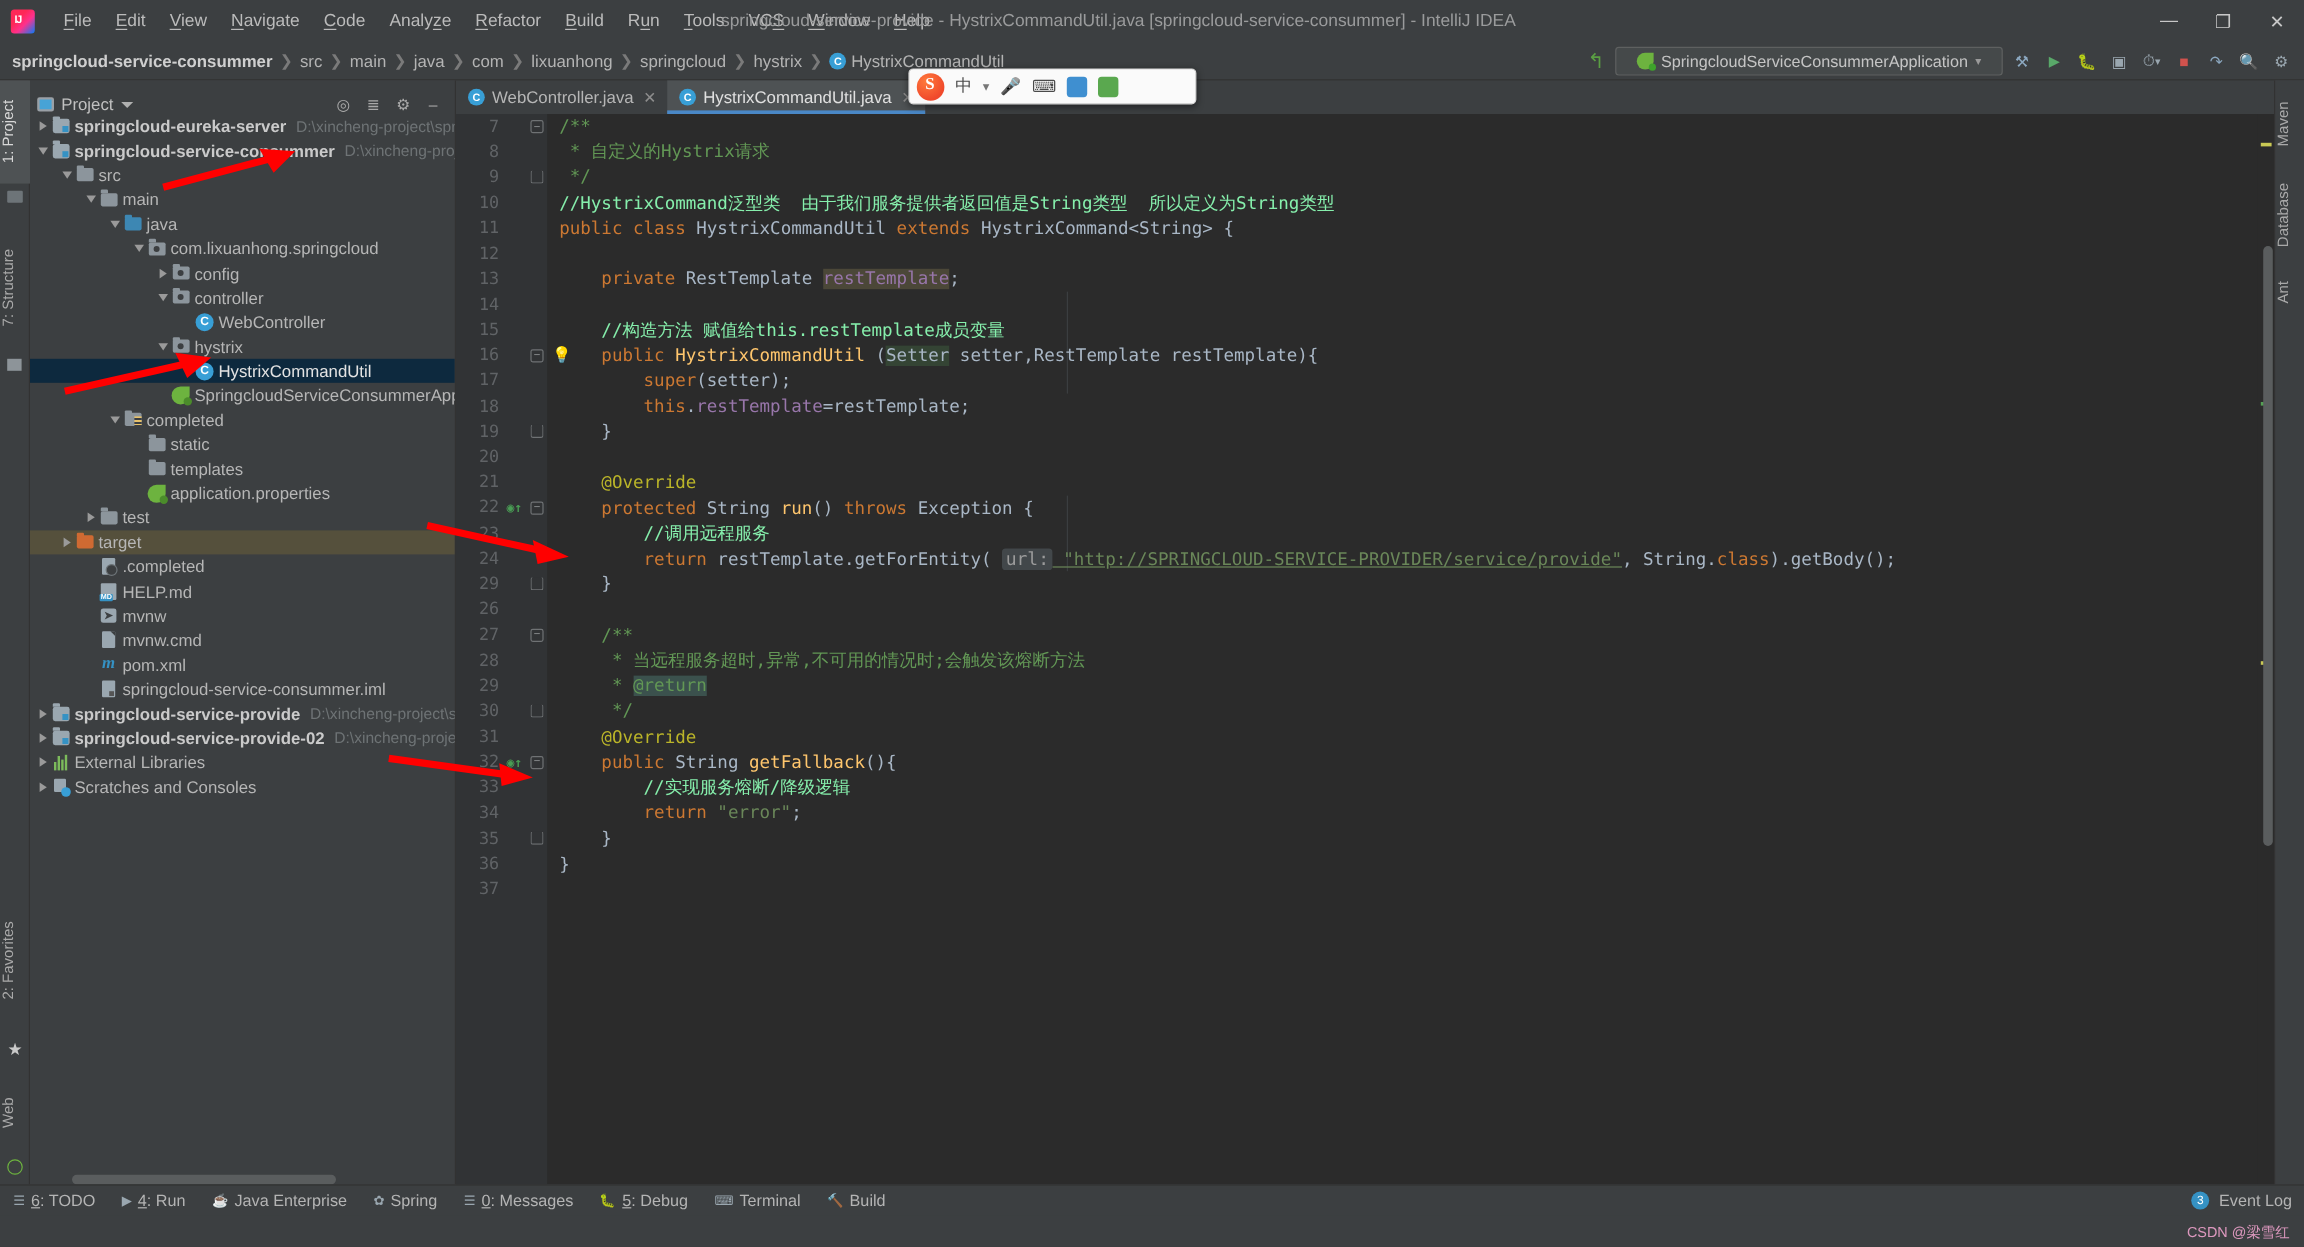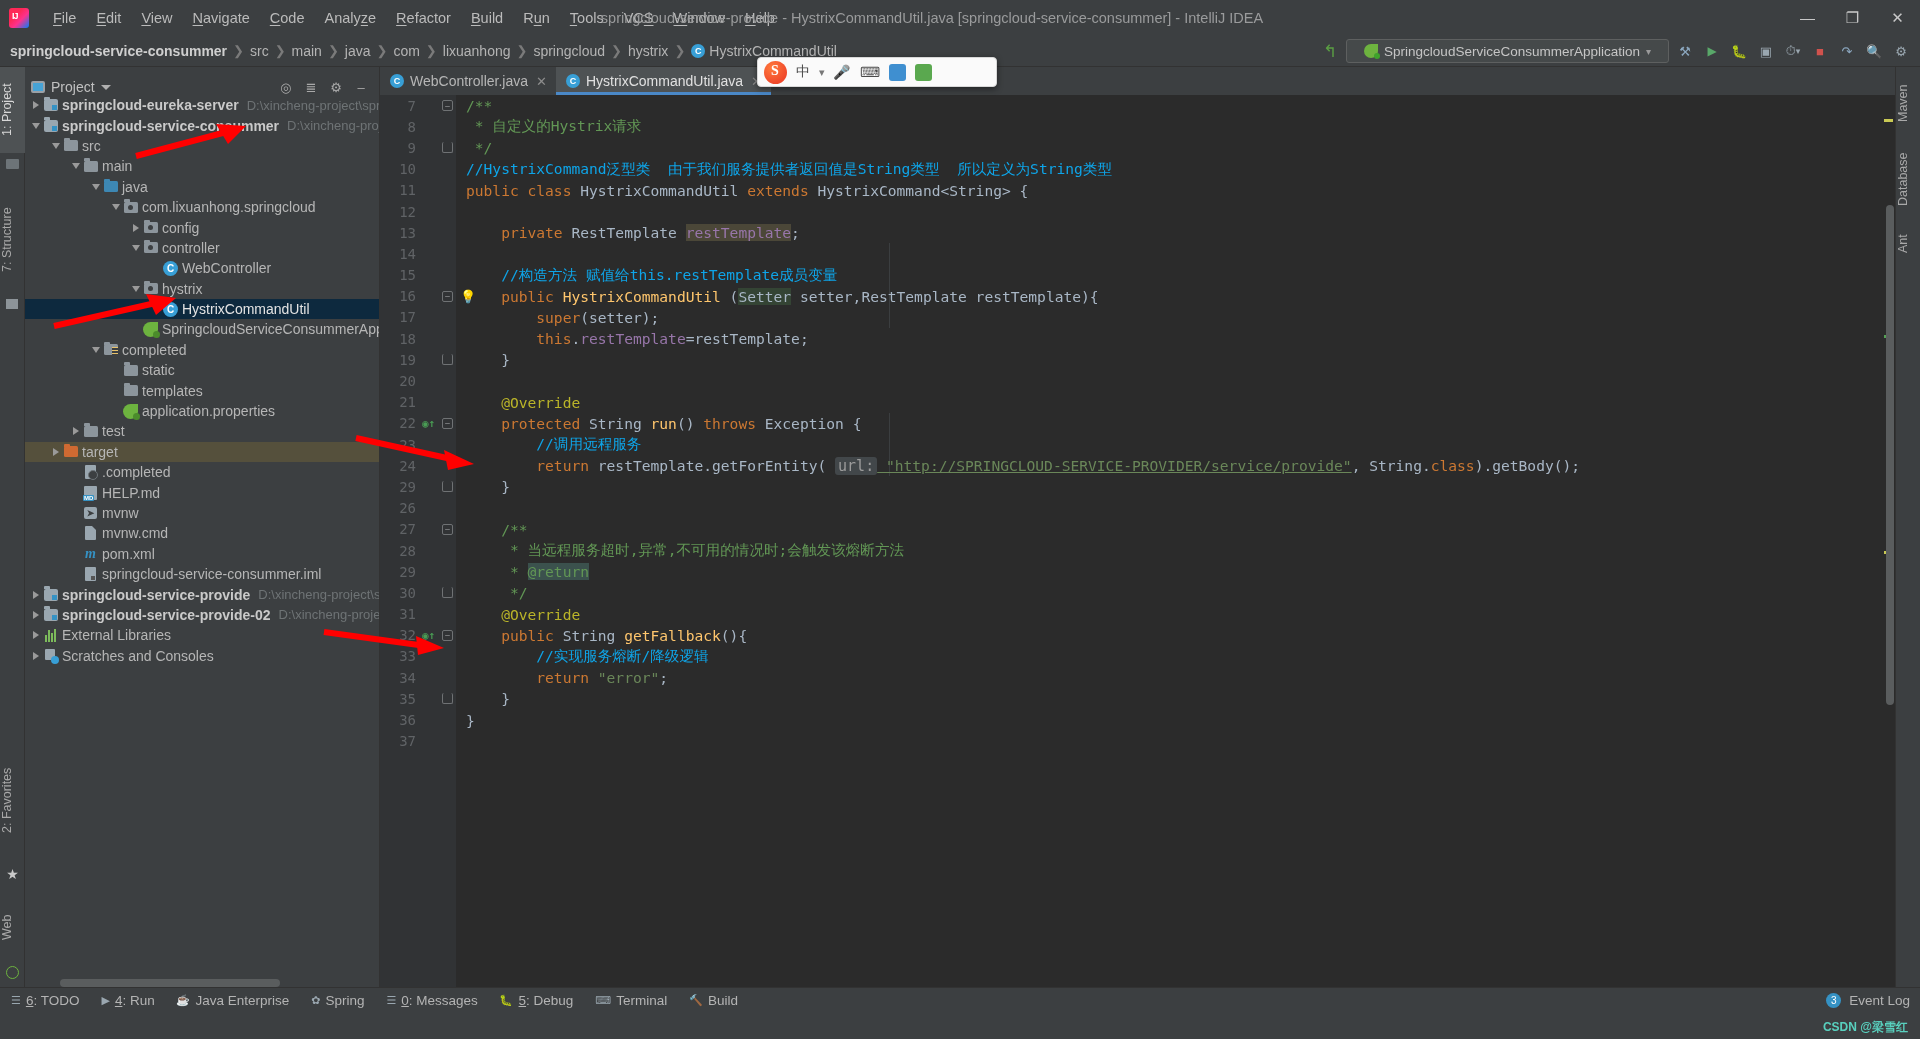--- a/index.html
+++ b/index.html
@@ -217,21 +217,21 @@
   .lnum {
     width: 42px; flex: 0 0 42px; text-align: right; color: #606366; font-size: 14px;
     padding-right: 6px;
   }
   .gmark { width: 34px; flex: 0 0 34px; position: relative; display:flex; align-items:center; }
   .ctext { padding-left: 10px; }
 
   
   .kw { color: #cc7832; }
   .str { color: #6a8759; }
-  .cmt { color: #0ea5e9; }
+  .cmt { color: #86efac; }
   .doc { color: #629755; }
   .fld { color: #9876aa; }
   .mth { color: #ffc66d; }
   .ann { color: #bbb529; }
   .def { color: #a9b7c6; }
   .hl-field { background: #4b4738; }
   .hl-param { background: #344434; }
   .hl-ret { background: #3b514d; }
   .param-hint {
     background: #42474a; color: #9b9b9b; font-size: 15px;
@@ -307,21 +307,21 @@
   .ime-sq.g { background: #5aa84f; }
 
   
   .arrow { position: absolute; pointer-events: none; }
 
   
   .wm {
     position: absolute; right: 12px; bottom: 3px; font-size: 12px;
     color: #8a8d8f; opacity: .85; display: flex; align-items: center; gap: 4px;
   }
-  .wm .c { color: #5eead4; font-weight: bold; }
+  .wm .c { color: #f9a8d4; font-weight: normal; }
 </style>
 </head>
 <body>
 
 <div id="app">
 
   <div class="titlebar">
     <div class="ij-logo"></div>
     <div class="menubar" id="menubar">
         <div class="menu-item"><span class="mn">F</span>ile</div>

